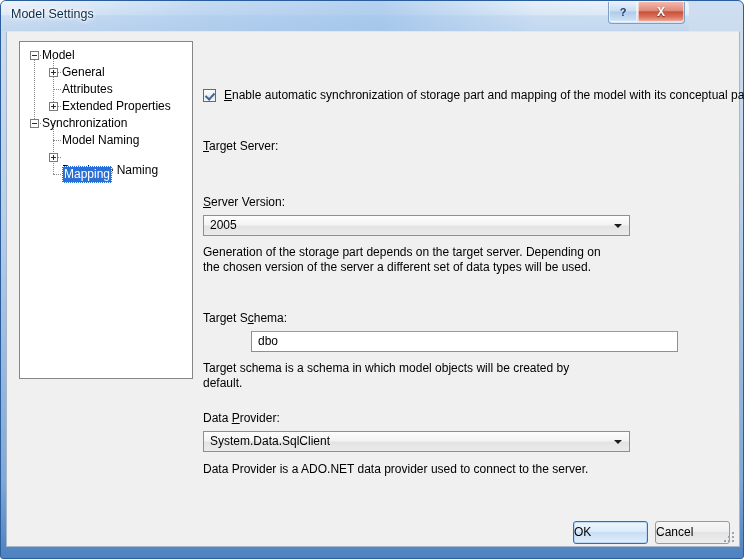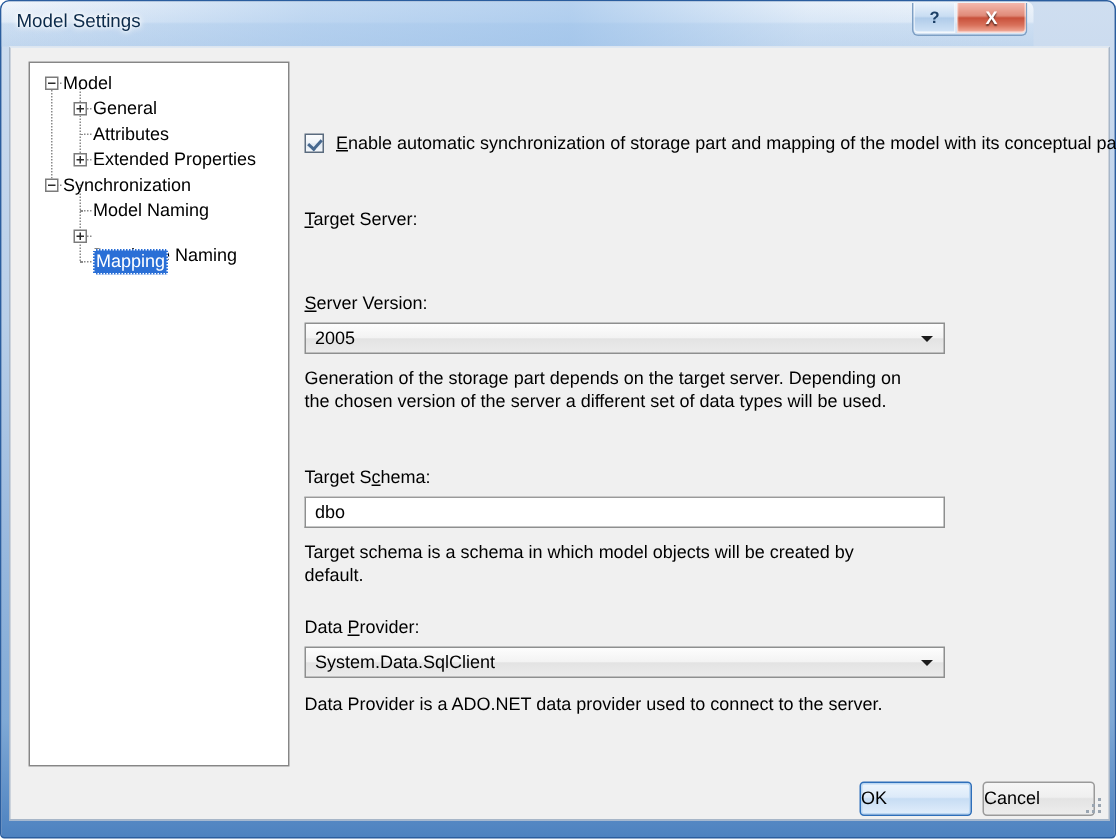--- a/index.html
+++ b/index.html
@@ -109,21 +109,21 @@
     box-sizing: border-box;
     background: #f0f0f0;
     border: 1px solid #a7b6c8;
     border-top: 1px solid #dfe8f2;
   }
 
   
   #treeview {
     position: absolute;
     left: 12px; top: 9px;
-    width: 174px; height: 470px;
+    width: 174px; height: 338px;
     box-sizing: border-box;
     background: #ffffff;
     border: 1px solid #868686;
     overflow: hidden;
   }
   .tnode {
     position: relative;
     height: 17px;
     line-height: 17px;
     white-space: nowrap;
@@ -367,21 +367,21 @@
 
       <div class="fieldlabel" style="top:154px;left:0;"><u>S</u><span>erver Version:</span></div>
       <div class="combo" style="top:174px;">
         <span>2005</span>
         <span class="arrow"></span>
       </div>
 
       <div class="helptext" style="top:204px;left:0;">Generation of the storage part depends on the target server. Depending on the chosen version of the server a different set of data types will be used.</div>
 
       <div class="fieldlabel" style="top:270px;left:0;"><span>Target S</span><u>c</u><span>hema:</span></div>
-      <div class="textbox" style="top:290px;" placeholder="">dbo</div>
+      <div class="textbox" style="top:290px;margin-left:48px;" placeholder="">dbo</div>
 
       <div class="helptext" style="top:320px;left:0;">Target schema is a schema in which model objects will be created by default.</div>
 
       <div class="fieldlabel" style="top:370px;left:0;"><span>Data </span><u>P</u><span>rovider:</span></div>
       <div class="combo" style="top:390px;">
         <span>System.Data.SqlClient</span>
         <span class="arrow"></span>
       </div>
 
       <div class="helptext" style="top:421px;left:0;">Data Provider is a ADO.NET data provider used to connect to the server.</div>

